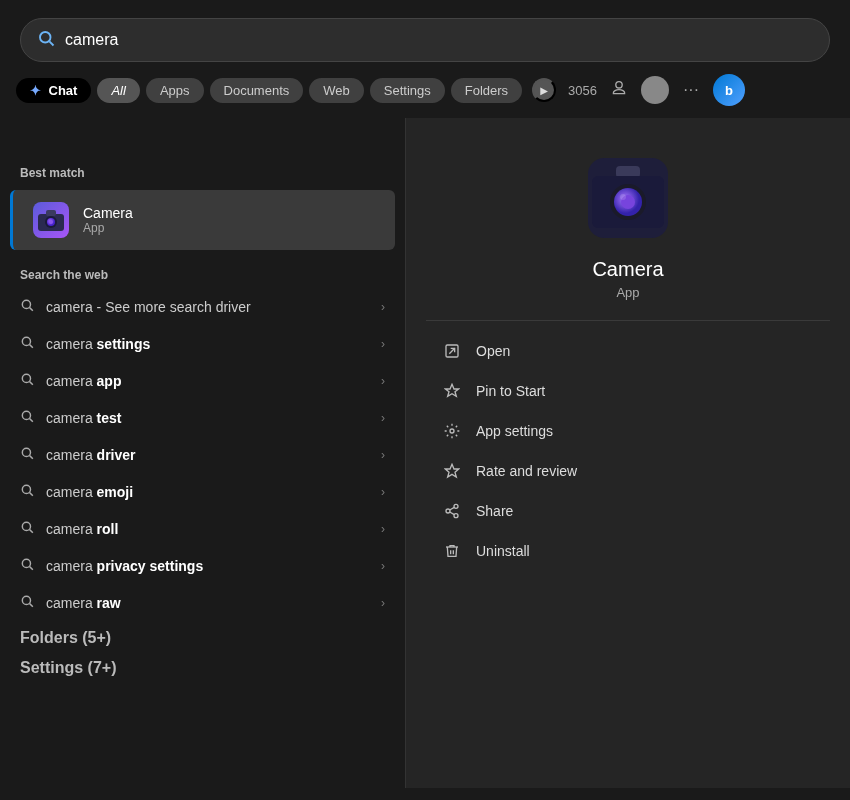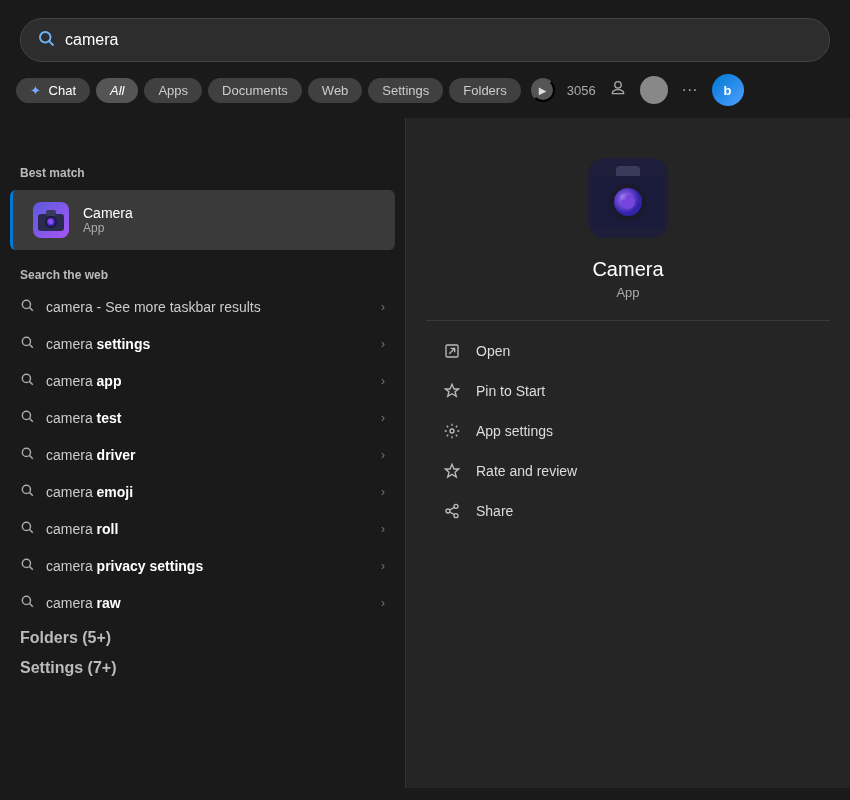--- a/index.html
+++ b/index.html
@@ -53,22 +53,23 @@
       border-radius: 16px;
       font-size: 13px;
       cursor: pointer;
       border: none;
       color: #ccc;
       background: #404040;
       white-space: nowrap;
     }
 
     .tab.active-blue {
-      background: #404040;
-      color: #fff;
+      background: #000000;
+      color: #fff;
+      font-weight: bold;
     }
 
     .tab.active-gray {
       background: #555;
       color: #fff;
       font-style: italic;
     }
 
     .filter-extras {
       display: flex;
@@ -370,21 +371,21 @@
 
     <div class="web-section-label">Search the web</div>
 
     <div class="web-item">
       <span class="search-ico">
         <svg width="14" height="14" viewBox="0 0 24 24" fill="none" stroke="#aaa" stroke-width="2.5">
             <circle cx="11" cy="11" r="7"></circle>
             <line x1="16.5" y1="16.5" x2="22" y2="22"></line>
           </svg>
       </span>
-      <div class="web-item-text">camera <span style="color:#ccc;">- See more taskbar results</span></div>
+      <div class="web-item-text">camera <span style="color:#ccc;">- See more search driver</span></div>
       <span class="arrow">›</span>
     </div>
 
     <div class="web-item">
       <span class="search-ico">
         <svg width="14" height="14" viewBox="0 0 24 24" fill="none" stroke="#aaa" stroke-width="2.5">
             <circle cx="11" cy="11" r="7"></circle>
             <line x1="16.5" y1="16.5" x2="22" y2="22"></line>
           </svg>
       </span>
@@ -546,15 +547,26 @@
             <circle cx="18" cy="5" r="3"></circle>
             <circle cx="6" cy="12" r="3"></circle>
             <circle cx="18" cy="19" r="3"></circle>
             <line x1="8.59" y1="13.51" x2="15.42" y2="17.49"></line>
             <line x1="15.41" y1="6.51" x2="8.59" y2="10.49"></line>
           </svg>
         </span>
         <span>Share</span>
       </div>
 
+      <div class="action-item">
+        <span class="action-icon">
+          <svg width="16" height="16" viewBox="0 0 24 24" fill="none" stroke="#bbb" stroke-width="2">
+            <polyline points="3,6 5,6 21,6"></polyline>
+            <path d="M19 6l-1 14H6L5 6"></path>
+            <path d="M10 11v6M14 11v6"></path>
+            <path d="M9 6V4h6v2"></path>
+          </svg>
+        </span>
+        <span>Uninstall</span>
+      </div>
     </div>
   </div>
 </div>
 
 </body></html>

